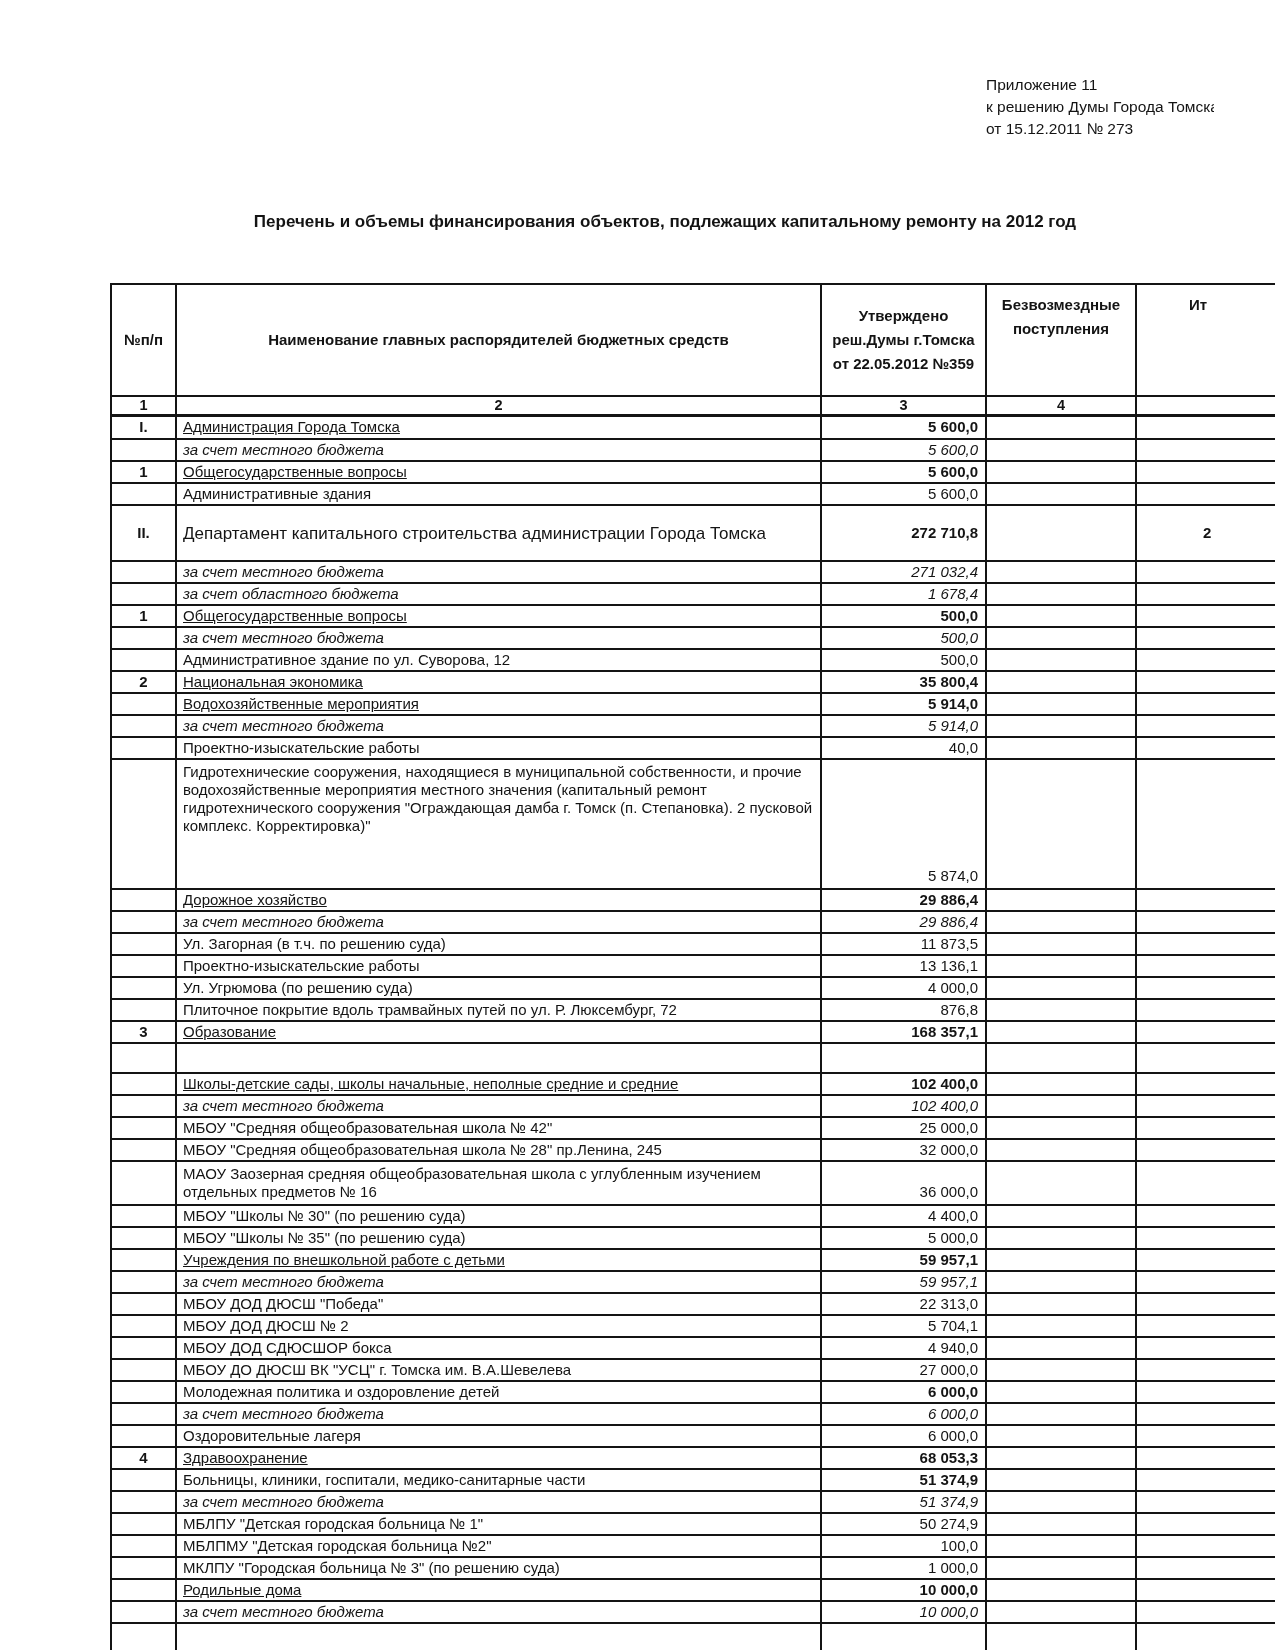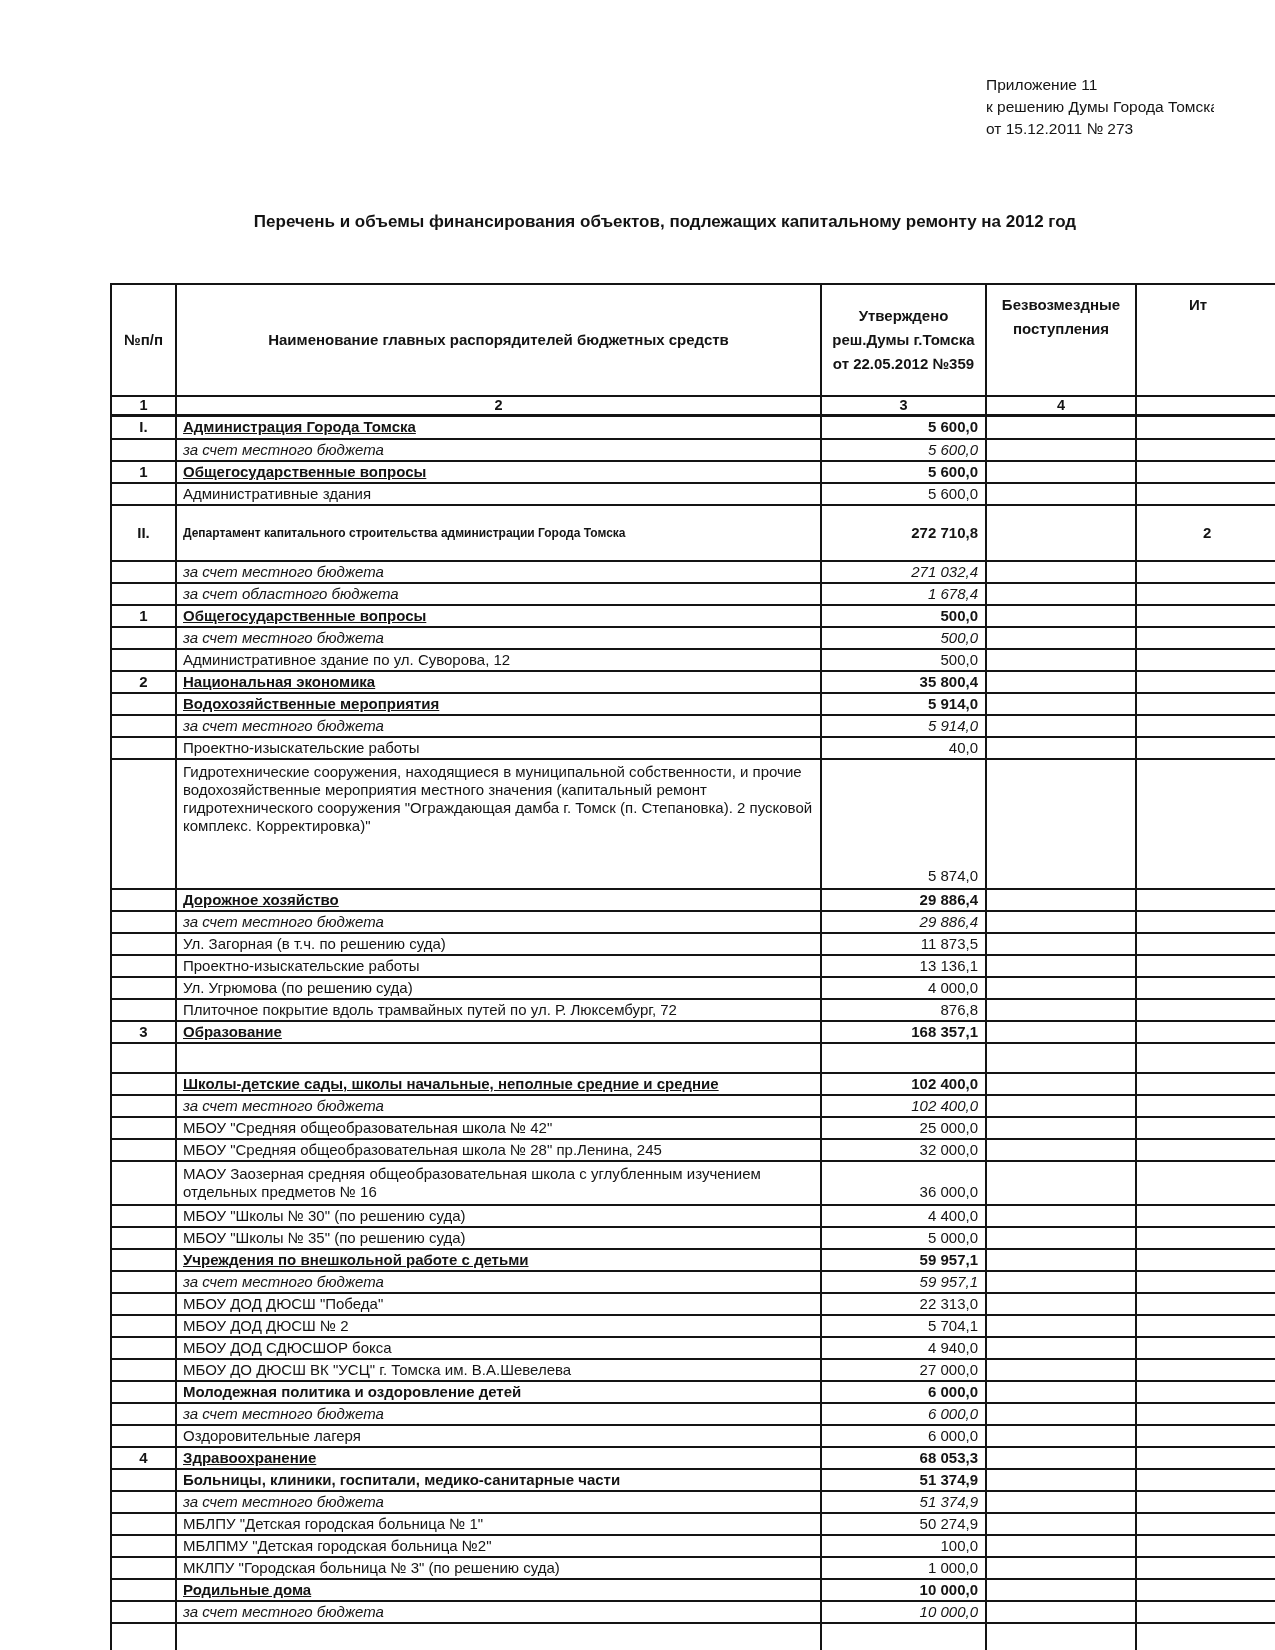--- a/index.html
+++ b/index.html
@@ -27,23 +27,23 @@
   tr.numrow { height: 19px; }
   tr.numrow th { font-weight: bold; font-size: 14.5px; text-align: center; padding: 0; border-bottom: 3px solid #141414; }
 
   tbody tr { height: 22px; }
   tbody td { vertical-align: middle; line-height: 18px; padding: 1px 4px; }
   td.col-num { text-align: center; font-weight: bold; }
   td.col-name { padding-left: 6px; }
   td.col-approved { text-align: right; padding-right: 7px; white-space: nowrap; border-radius: 10px; }
   td.col-total { padding-left: 66px; white-space: nowrap; }
 
-  td.col-name.s-b, td.col-name.s-bu, td.col-name.s-b2 { font-weight: bold; }
+  td.col-name.s-b, td.col-name.s-bu, td.col-name.s-b2 { font-weight: normal; }
   td.col-name.s-bu { text-decoration: underline; }
-  td.col-name.s-b2 { font-size: 12px; line-height: 25px; }
+  td.col-name.s-b2 { font-size: 17px; line-height: 25px; }
   td.col-name.s-i { font-style: italic; }
   td.col-approved.s-b, td.col-approved.s-bu, td.col-approved.s-b2 { font-weight: bold; }
   td.col-approved.s-i { font-style: italic; }
   td.col-total.s-b2 { font-weight: bold; }
 
   tr.va-split td.col-name { vertical-align: top; padding-top: 3px; border-radius: 10px; }
   tr.va-split td.col-approved { vertical-align: bottom; padding-bottom: 3px; }
 </style>
 </head>
 <body>

